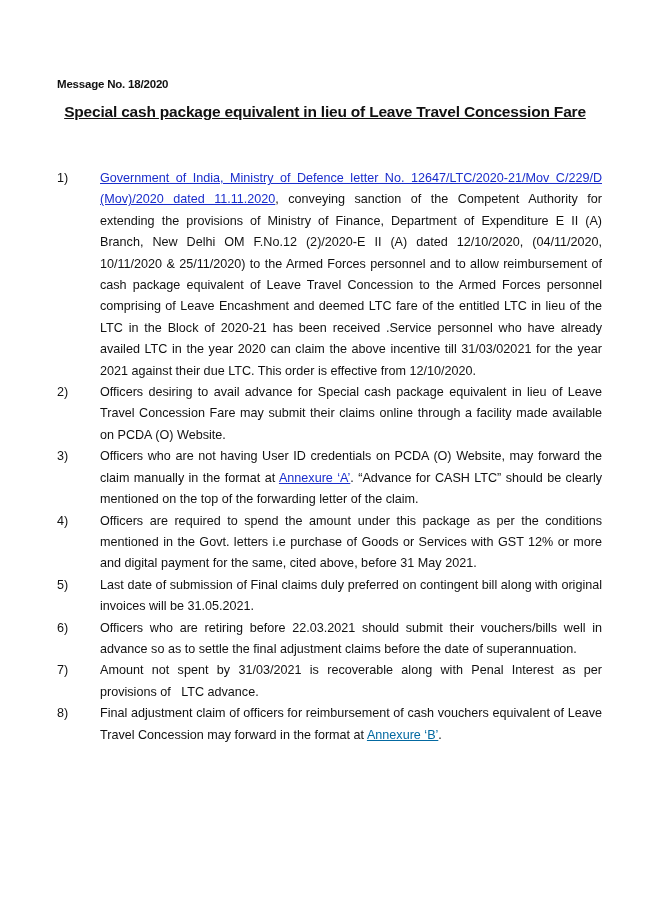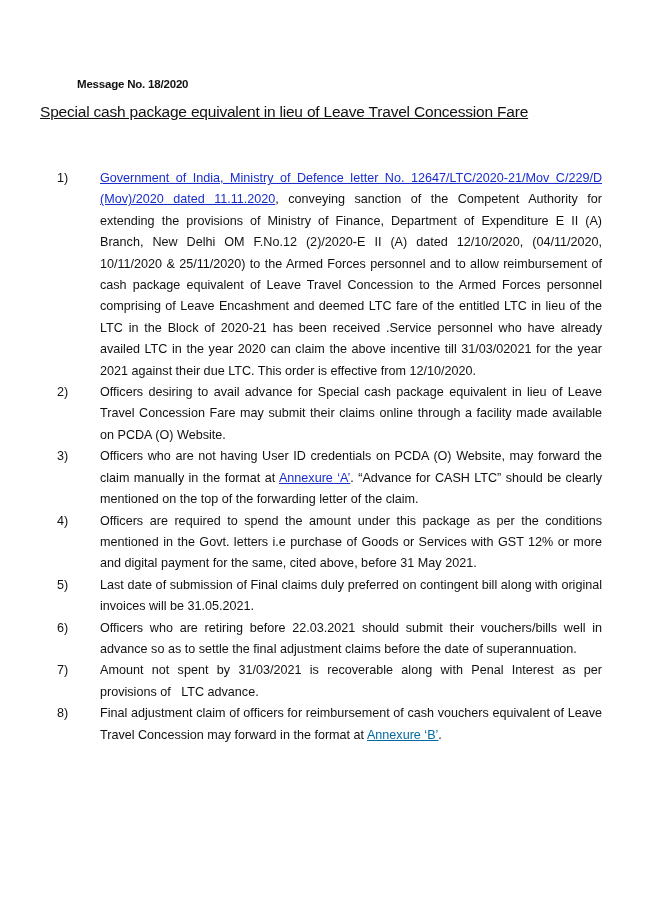--- a/index.html
+++ b/index.html
@@ -1,20 +1,20 @@
 <!DOCTYPE html>
 <html><head>
 <meta charset="utf-8">
 <style>
   html, body { margin:0; padding:0; background:#ffffff; }
   body { width:650px; height:920px; position:relative; overflow:hidden;
          font-family:"Liberation Sans", sans-serif; color:#111; }
-  .msg-no { position:absolute; left:57px; top:78px; font-size:11.5px; font-weight:bold; letter-spacing:-0.2px;margin-left:20px; }
-  .title { position:absolute; left:40px; width:570px; top:100px; 
-           font-size:15.5px; font-weight:normal; text-decoration:underline; line-height:24px; letter-spacing:-0.2px; }
+  .msg-no { position:absolute; left:57px; top:78px; font-size:11.5px; font-weight:bold; letter-spacing:-0.2px; }
+  .title { position:absolute; left:40px; width:570px; top:100px; text-align:center;
+           font-size:15.5px; font-weight:bold; text-decoration:underline; line-height:24px; letter-spacing:-0.2px; }
   .items { position:absolute; left:57px; top:168px; width:545px; }
   .item { display:flex; font-size:12.6px; line-height:21.4px; }
   .num { width:43px; flex:none; }
   .txt { flex:1; text-align:justify; }
   a.link { color:#1a2dcc; text-decoration:underline; }
 </style>
 </head>
 <body>
 
 <div class="msg-no">Message No. 18/2020</div>

